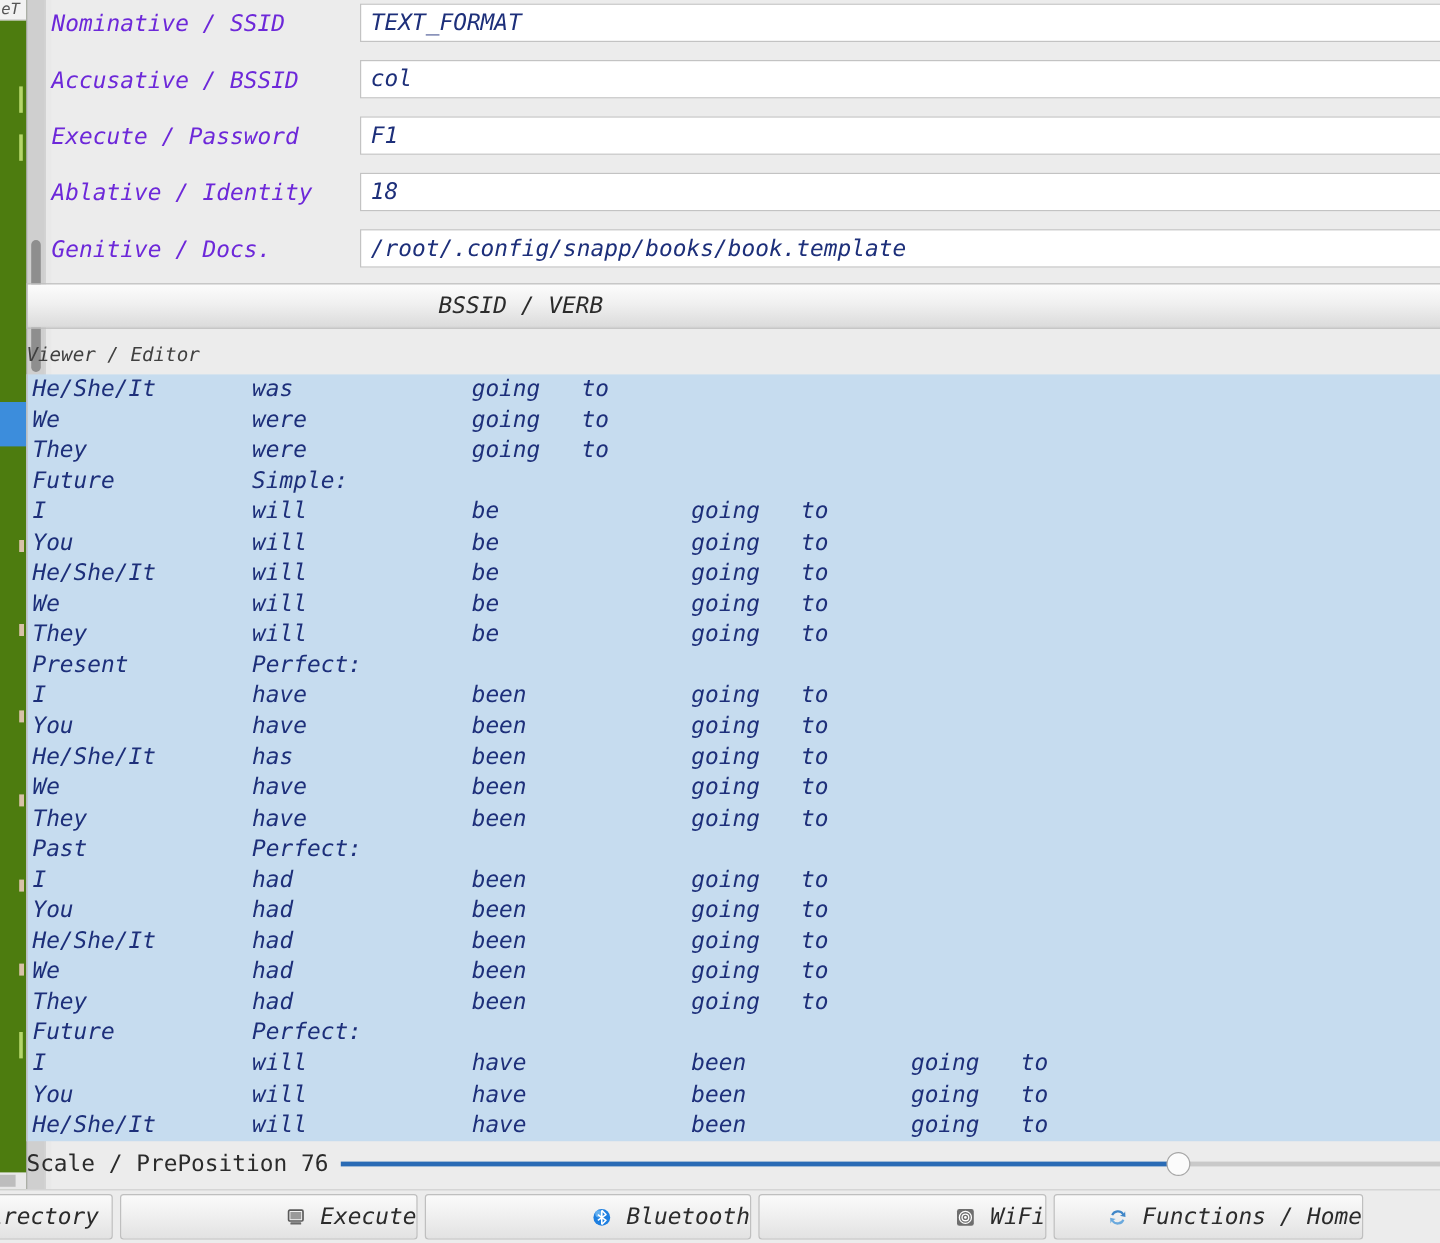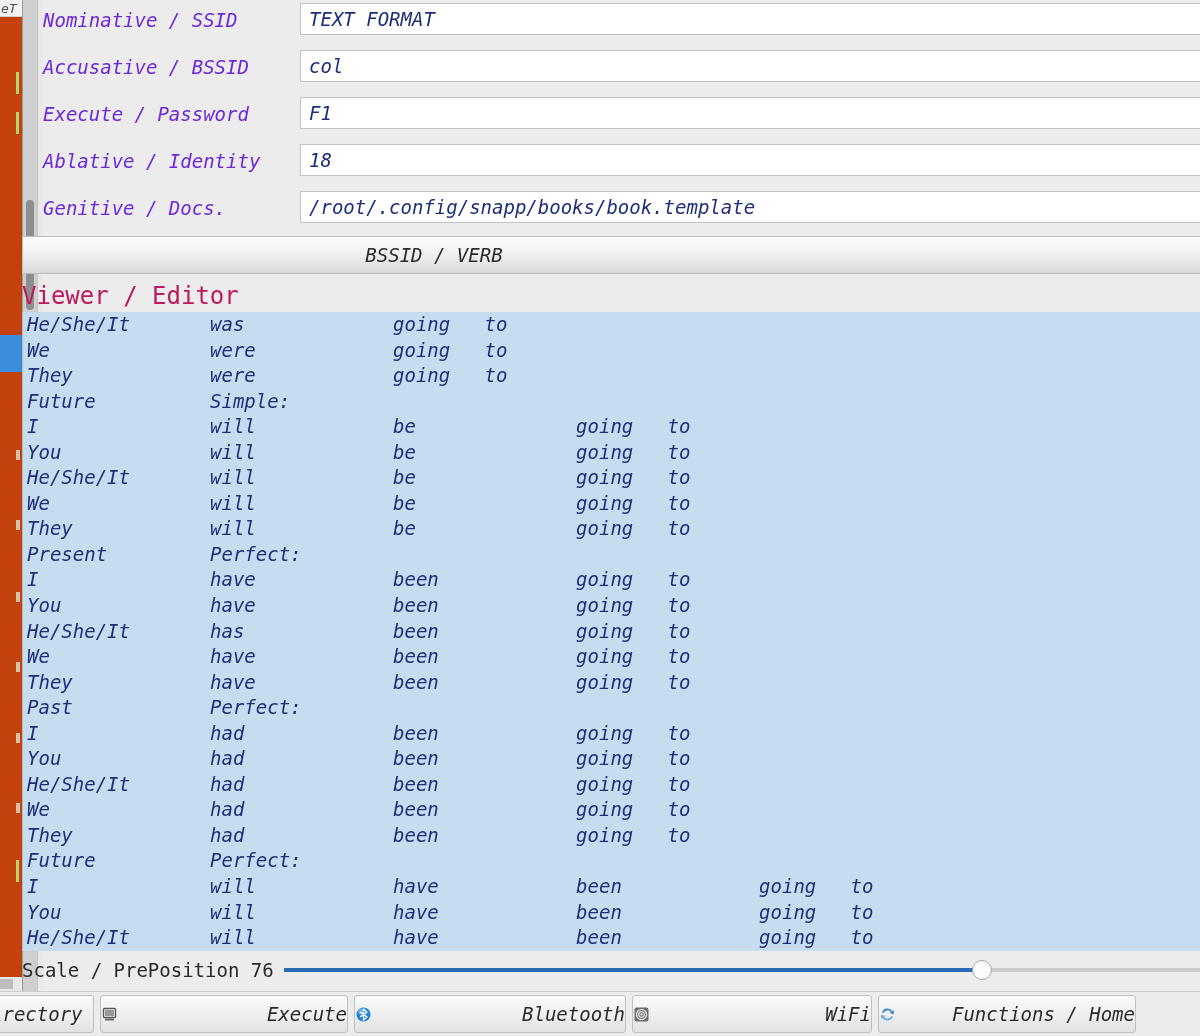--- a/index.html
+++ b/index.html
@@ -8,21 +8,21 @@
     overflow: hidden;
     background: #ffffff;
     font-family: "DejaVu Sans Mono", monospace;
   }
 
   #root { position: relative; width: 1200px; height: 1036px; }
 
   
   .under-window {
     position: absolute; left: 0; top: 0; width: 22px; height: 1000px;
-    background: #c2410c; border-right: 1px solid #c8c8c8; padding-left: 36px;
+    background: #4d7c0f; border-right: 1px solid #c8c8c8; padding-left: 36px;
   }
   .under-window-topbar {
     position: absolute; left: 0; top: 0; width: 22px; height: 17px;
     background: #f2f2f2; border-bottom: 1px solid #d0d0d0;
     font-style: italic; font-size: 13px; color: #555; line-height: 17px;
     padding-left: 1px; white-space: nowrap; overflow: hidden;
   }
   .under-green {
     position: absolute; left: 16px; width: 3px; height: 22px;
     background: #b5d66a;
@@ -90,21 +90,21 @@
     background: linear-gradient(to bottom, #fcfcfc 0%, #f0f0f0 45%, #dcdcdc 96%, #d2d2d2 100%);
     border: 1px solid #bdbdbd;
     display: flex; align-items: center; justify-content: center;
     font-style: italic; font-size: 19px; color: #2b2b2b;
   }
   .action-button span { position: relative; left: -178px; }
 
   
   .viewer-label {
     position: absolute; left: 22px; top: 283px; height: 26px; line-height: 26px;
-    font-size: 24px; color: #be185d;
+    font-style: italic; font-size: 16px; color: #404040;
   }
 
   
   .editor {
     position: absolute; left: 22px; top: 312px; width: 1180px; height: 639px;
     background: #c6dcef;
     border-left: 1px solid #b9b9b9;
     overflow: hidden;
   }
   .editor-line {
@@ -144,21 +144,21 @@
   
   .toolbar {
     position: absolute; left: 0; top: 991px; width: 1200px; height: 45px;
     background: #ececec; border-top: 1px solid #cfcfcf;
     display: flex; align-items: center;
   }
   .tb-btn {
     height: 38px; margin-right: 6px;
     background: linear-gradient(to bottom, #fafafa 0%, #efefef 50%, #e2e2e2 100%);
     border: 1px solid #bfbfbf; border-radius: 3px;
-    display: flex; align-items: center; justify-content: space-between;
+    display: flex; align-items: center; justify-content: flex-end;
     font-family: "DejaVu Sans Mono", monospace;
     font-style: italic; font-size: 19px; color: #2b2b2b;
     white-space: nowrap; overflow: hidden;
   }
   .tb-btn .ico { margin-right: 12px; display: inline-flex; align-items: center; }
   .tb-cut {
     width: 104px; margin-left: -10px; justify-content: flex-start;
     padding-left: 0px;
   }
 

